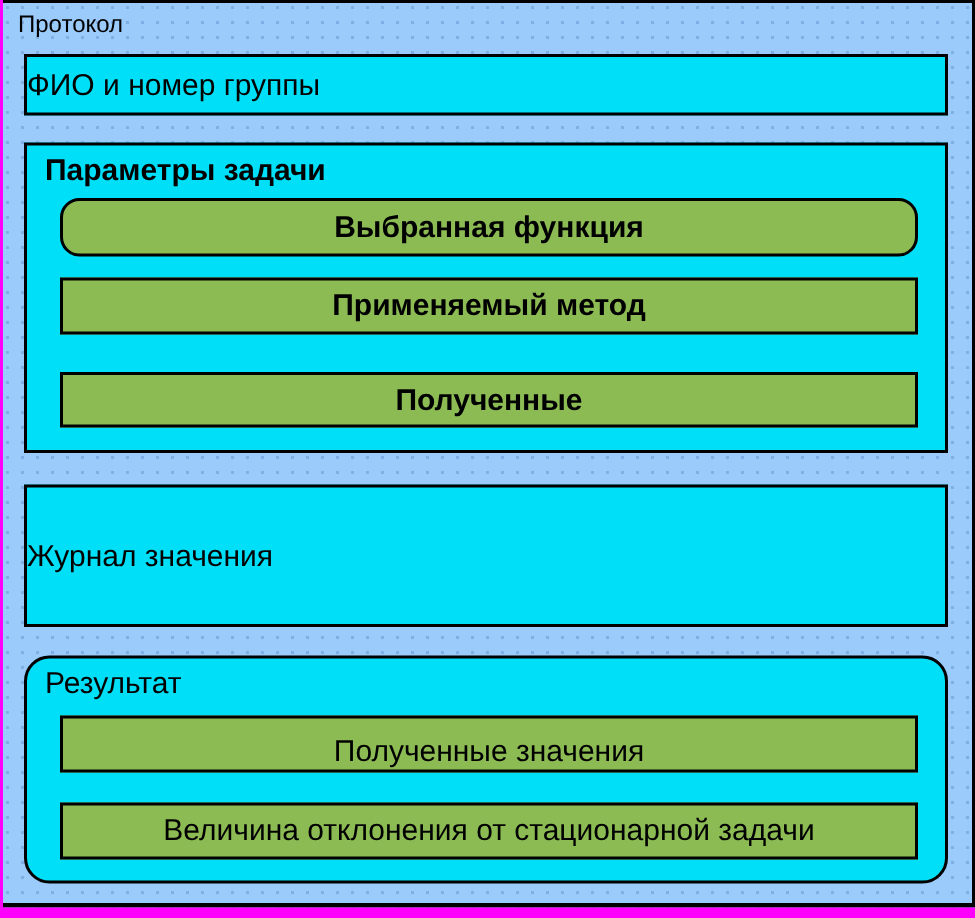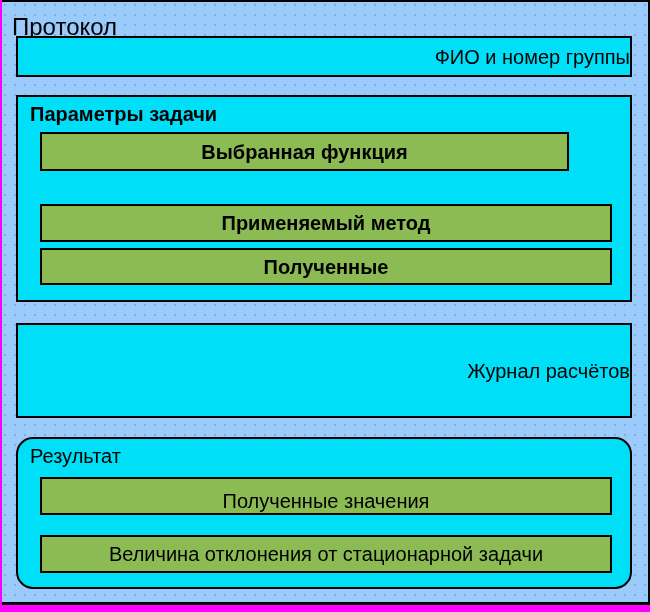--- a/index.html
+++ b/index.html
@@ -16,44 +16,43 @@
     background-color: var(--canvas-blue, #9BCBFB);
     background-image: radial-gradient(circle, rgba(25, 80, 150, 0.22) 1px, transparent 1.3px);
     background-size: 10px 10px;
     font-family: "Liberation Sans", sans-serif;
     color: #000;
   }
   .title-label {
     position: absolute;
     left: 12px;
     top: 5px;
-    font-size: 24px;
+    font-size: 16px;
     line-height: 24px;
     white-space: nowrap;
-    margin-top: 10px;
   }
   .cyanbox {
     position: absolute;
     background: var(--box-cyan, #00DFF8);
     border: 2px solid var(--border-black, #000);
     box-sizing: border-box;
   }
   .greenbox {
     position: absolute;
     background: var(--box-green, #8CBB54);
     border: 2px solid var(--border-black, #000);
     box-sizing: border-box;
     display: flex;
     align-items: center;
     justify-content: center;
   }
   .centered {
     display: flex;
     align-items: center;
-    justify-content: flex-end;
+    justify-content: flex-start;
   }
   .label-text {
     font-size: 20px;
     line-height: 24px;
     white-space: nowrap;
   }
   .section-label {
     position: absolute;
     left: 12px;
     top: 5px;
@@ -76,33 +75,33 @@
 <div class="canvas">
 
   <div class="title-label">Протокол</div>
 
   <div class="cyanbox centered" style="left:16px; top:36px; width:616px; height:41px;">
     <span class="label-text">ФИО и номер группы</span>
   </div>
 
   <div class="cyanbox" style="left:16px; top:95px; width:616px; height:207px;font-weight:bold;">
     <div class="section-label">Параметры задачи</div>
-    <div class="greenbox" style="left:22px; top:35px; width:529px; height:39px;">
+    <div class="greenbox" style="left:22px; top:35px; width:572px; height:39px;border-radius:13px;">
       <span class="label-text">Выбранная функция</span>
     </div>
-    <div class="greenbox" style="left:22px; top:107px; width:572px; height:38px;">
+    <div class="greenbox" style="left:22px; top:88px; width:572px; height:38px;">
       <span class="label-text">Применяемый метод</span>
     </div>
     <div class="greenbox" style="left:22px; top:151px; width:572px; height:37px;">
       <span class="label-text">Полученные</span>
     </div>
   </div>
 
   <div class="cyanbox centered" style="left:16px; top:323px; width:616px; height:95px;">
-    <span class="label-text">Журнал расчётов</span>
+    <span class="label-text">Журнал значения</span>
   </div>
 
   <div class="cyanbox" style="left:16px; top:437px; width:616px; height:152px;border-radius:17px;">
     <div class="section-label">Результат</div>
     <div class="greenbox" style="left:22px; top:38px; width:572px; height:38px;align-items:flex-end;">
       <span class="label-text">Полученные значения</span>
     </div>
     <div class="greenbox" style="left:22px; top:96px; width:572px; height:38px;">
       <span class="label-text">Величина отклонения от стационарной задачи</span>
     </div>

